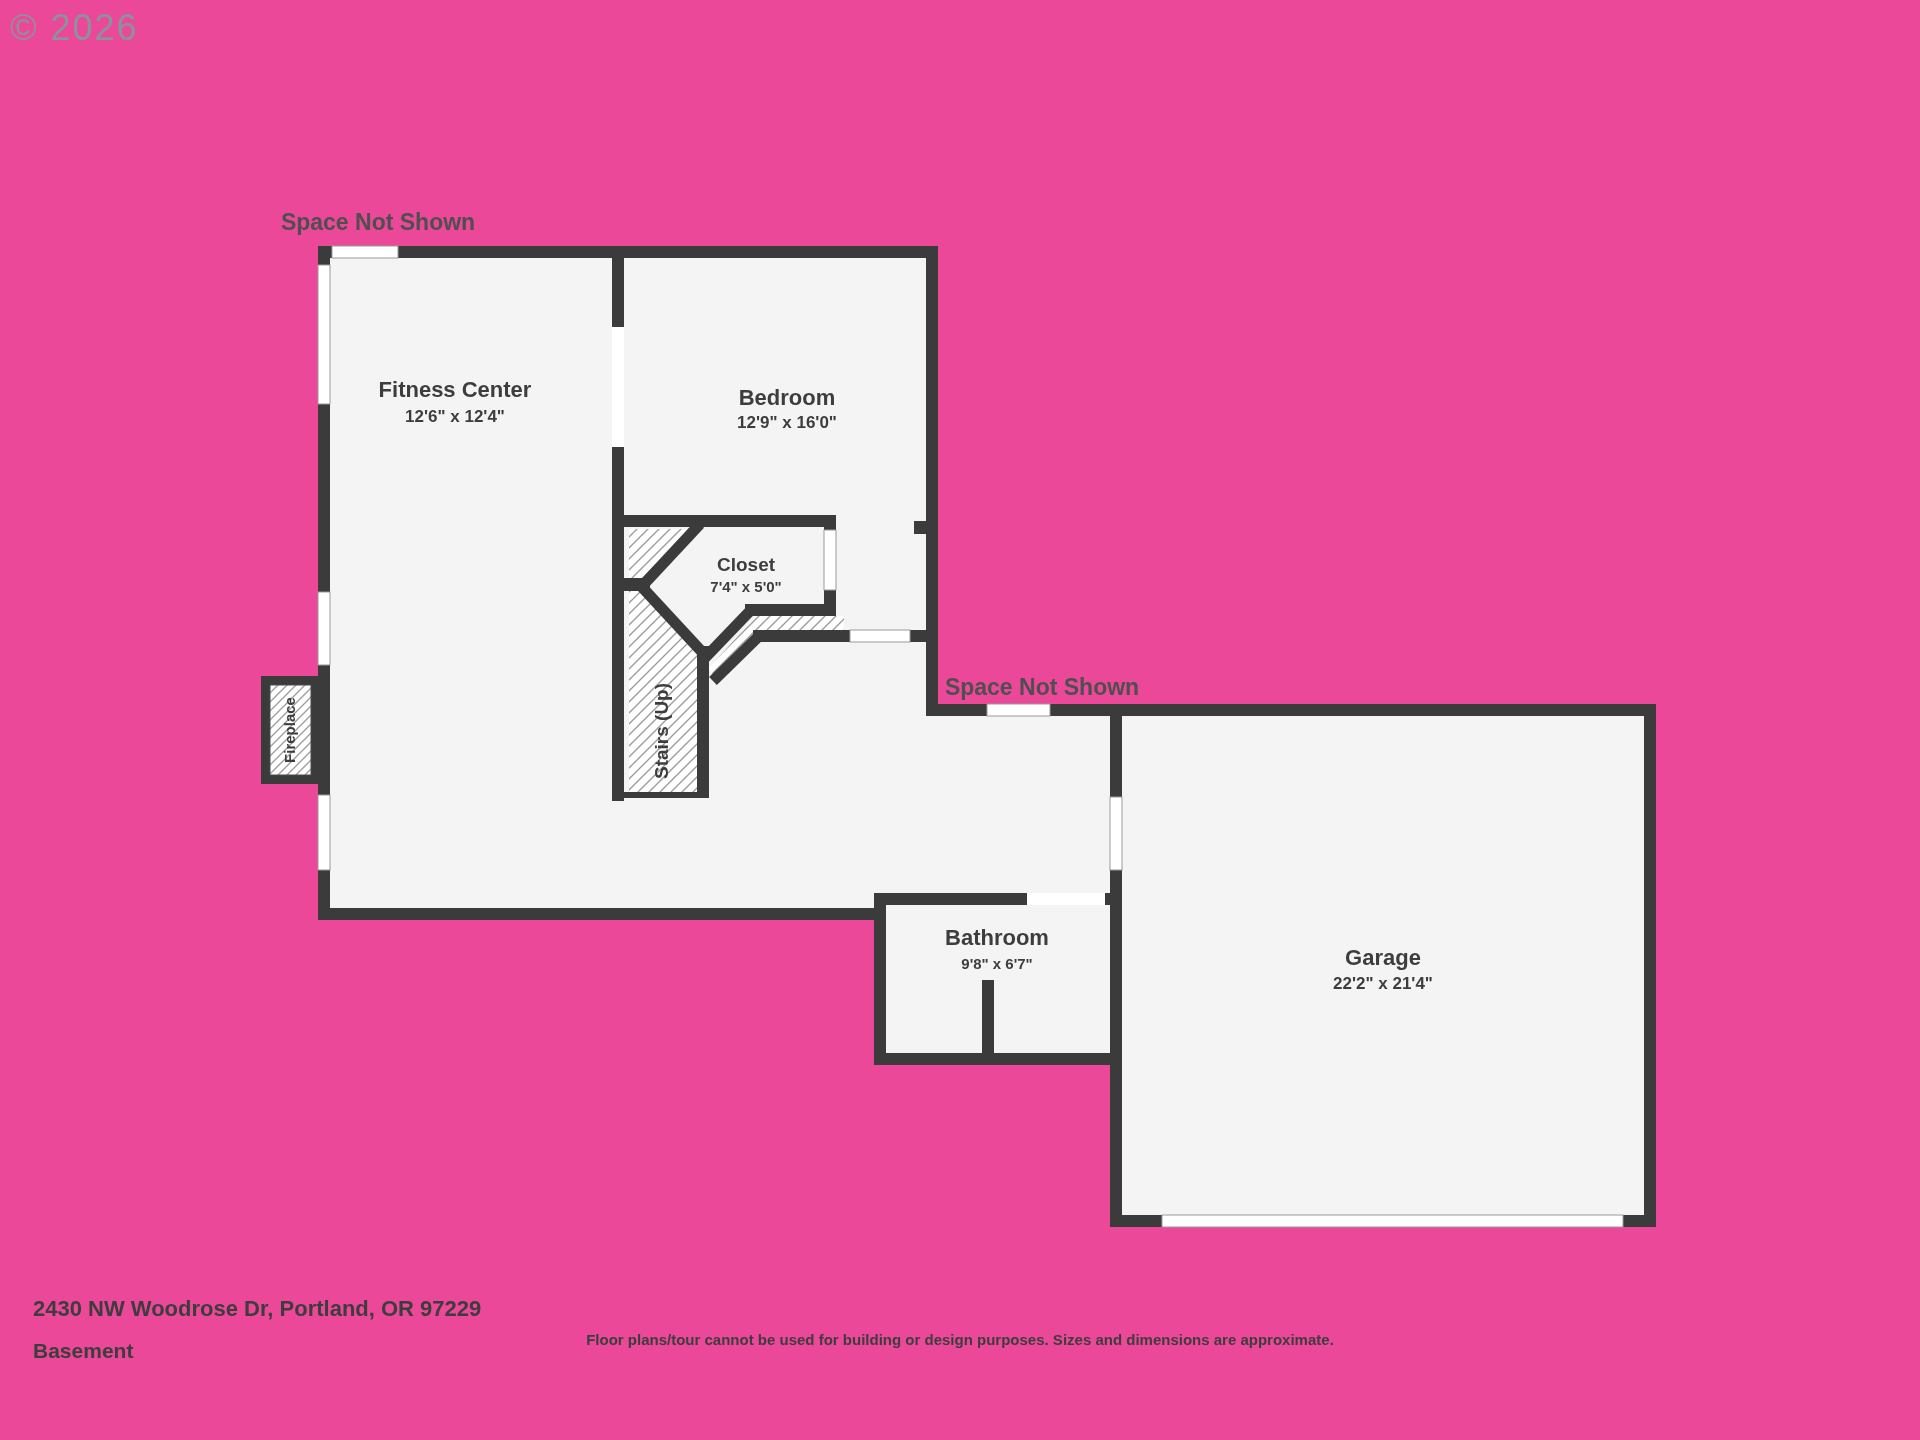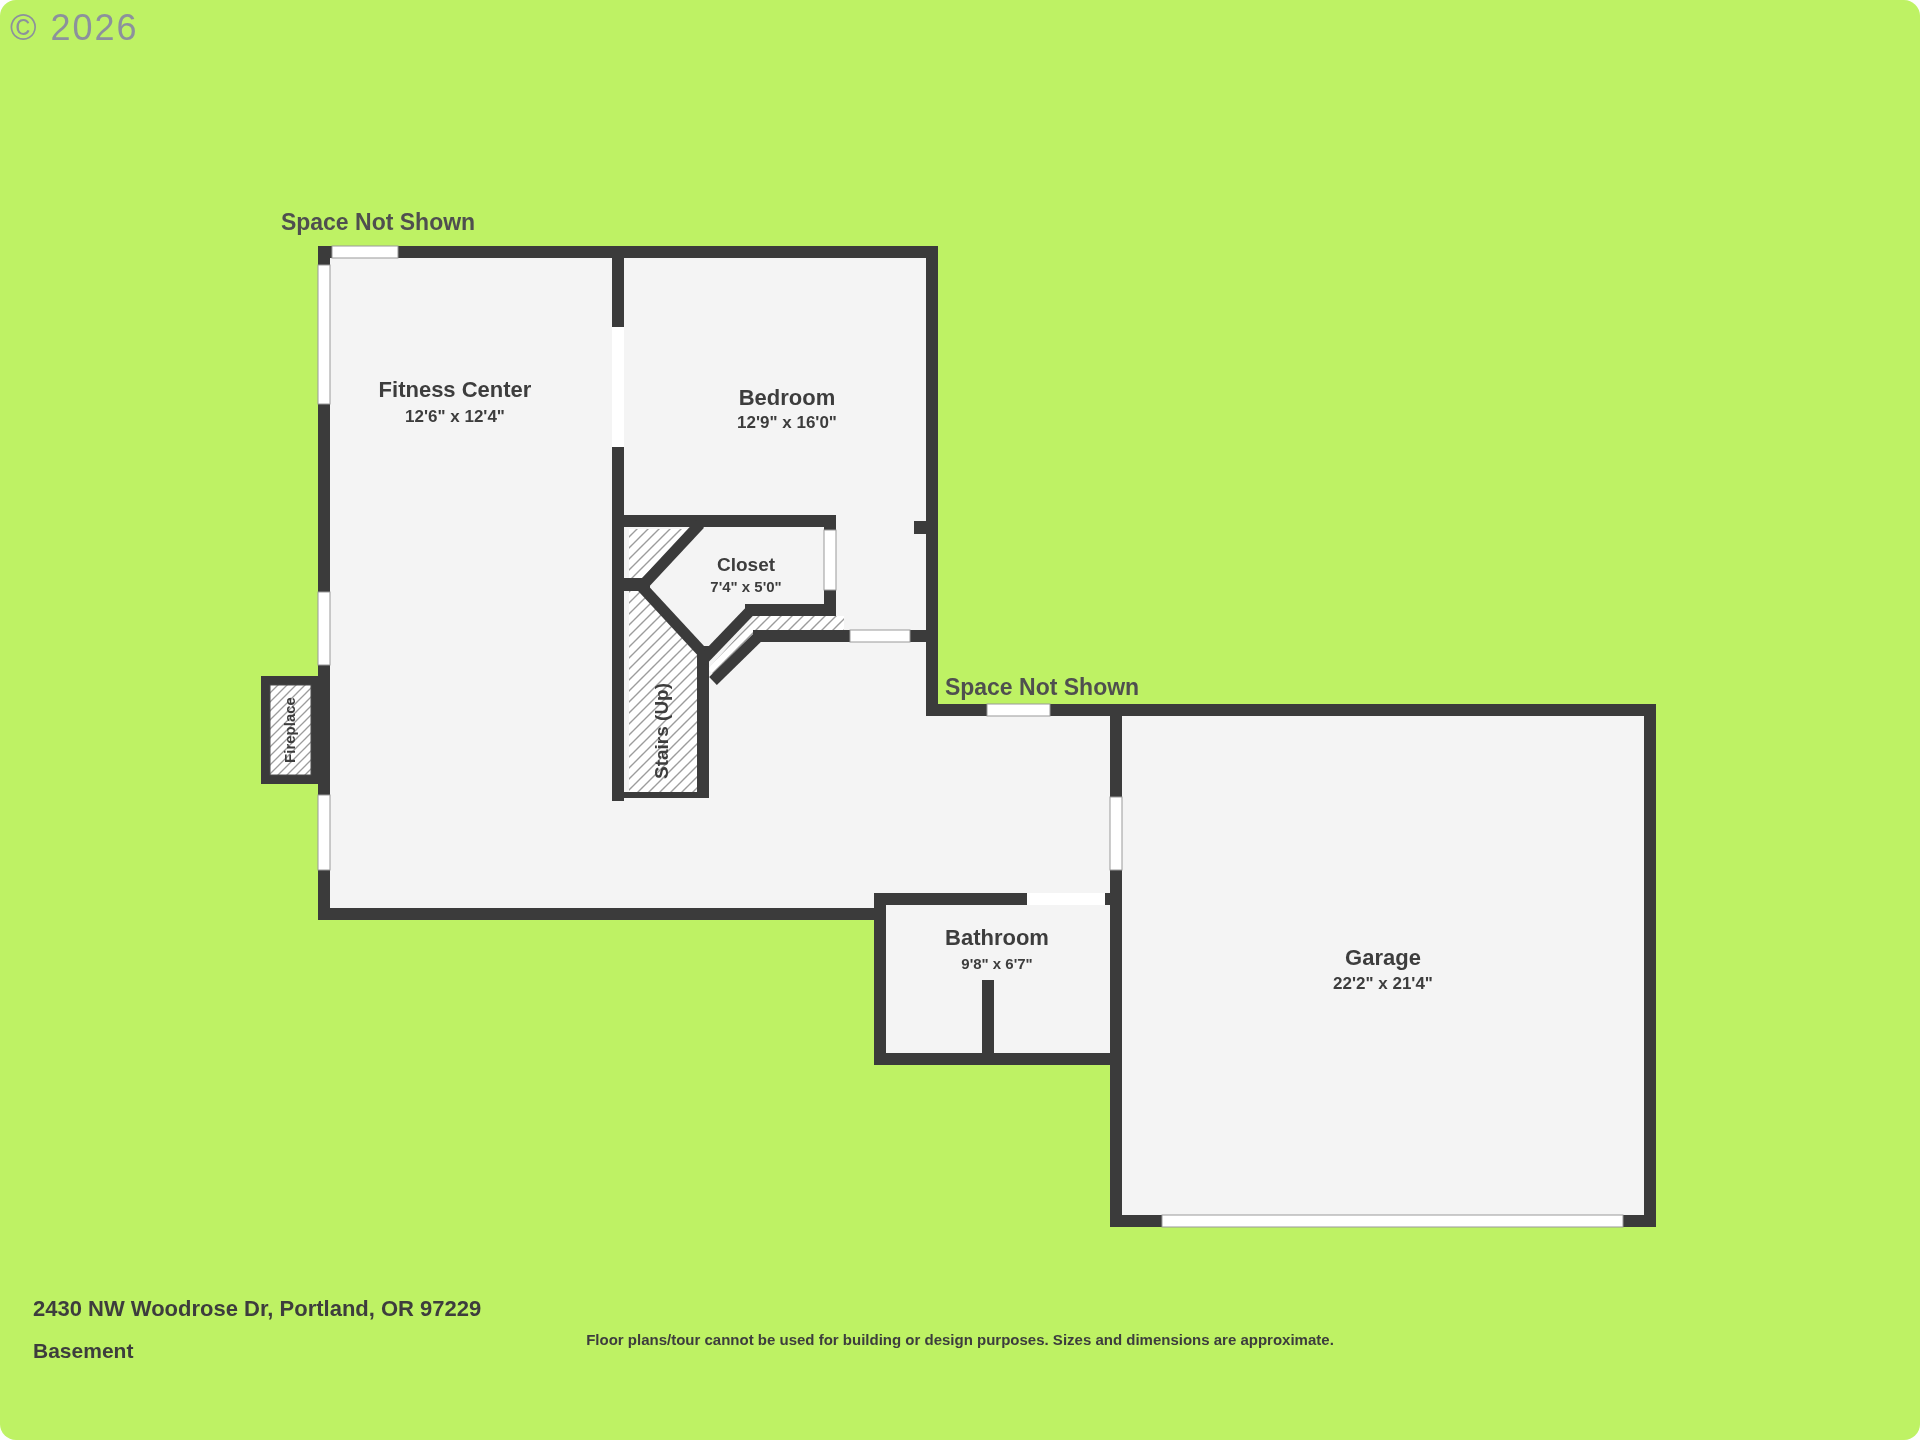--- a/index.html
+++ b/index.html
@@ -8,22 +8,21 @@
     background: #fdfdfd;
     width: 1920px;
     height: 1440px;
     font-family: "Liberation Sans", sans-serif;
     overflow: hidden;
   }
   #stage {
     position: relative;
     width: 1920px;
     height: 1440px;
-    background: #bef264;
-    border-radius: 16px;
+    background: #ec4899;
   }
   svg { display: block; }
   .room-title  { font: 700 22px "Liberation Sans", sans-serif; fill: #3d3d3d; }
   .room-dims   { font: 700 17px "Liberation Sans", sans-serif; fill: #3d3d3d; }
   .room-title-sm { font: 700 19px "Liberation Sans", sans-serif; fill: #3d3d3d; }
   .room-dims-sm  { font: 700 15px "Liberation Sans", sans-serif; fill: #3d3d3d; }
   .sns-label   { font: 700 23px "Liberation Sans", sans-serif; fill: #4f4f4f; }
   .vert-label  { font: 700 19px "Liberation Sans", sans-serif; fill: #3d3d3d; }
   .vert-label-sm { font: 700 15px "Liberation Sans", sans-serif; fill: #3d3d3d; }
   .copyright   { font: 400 36px "Liberation Sans", sans-serif; fill: #8c919c; letter-spacing: 2px; }

